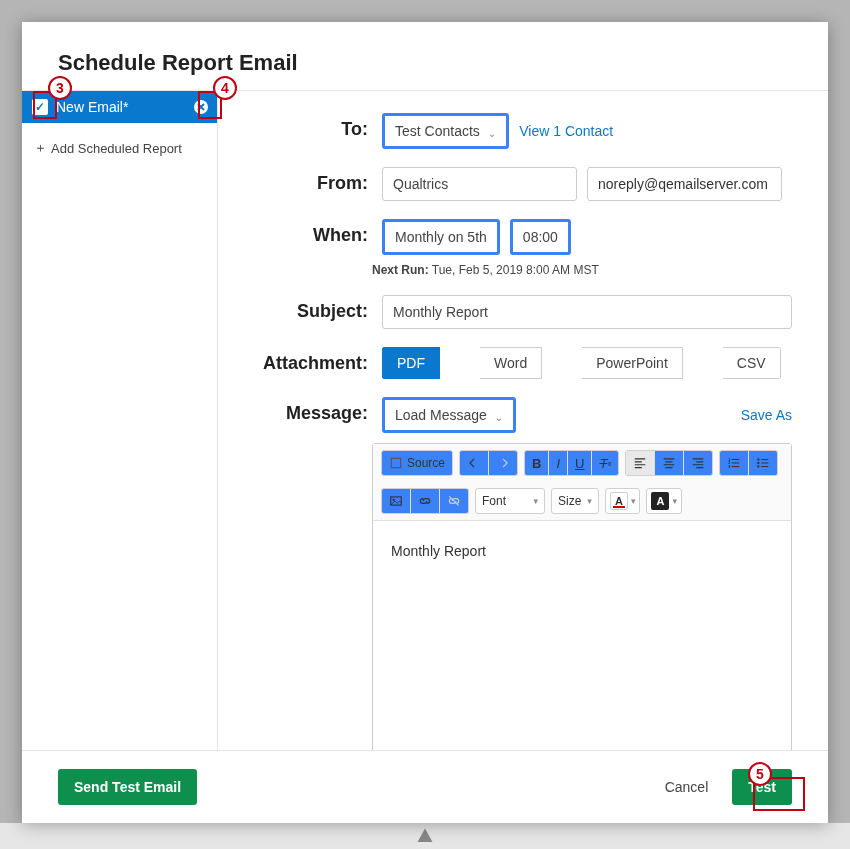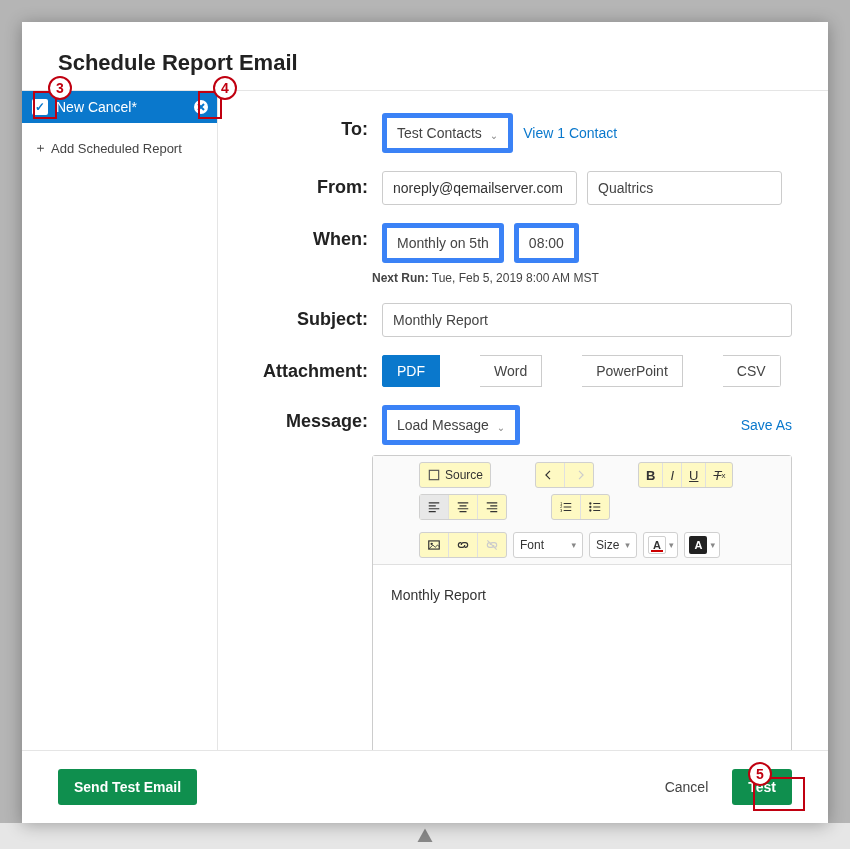--- a/index.html
+++ b/index.html
@@ -96,21 +96,21 @@
     font-size: 18px;
     font-weight: 700;
     color: #222;
     padding-top: 6px;
     padding-right: 14px;
     flex-shrink: 0;
     margin-left: 24px;
   }
   .field { flex: 1; display:flex; align-items:center; gap:10px; flex-wrap:wrap;}
   .dropdown, .input {
-    border: 5px solid #3b82f6;
+    border: 3px solid #3b82f6;
     border-radius: 3px;
     background: #fff;
     padding: 7px 10px;
     font-size: 14px;
     color: #444;
     display: inline-flex;
     align-items: flex-end;
   }
   .dropdown .caret {
     margin-left: 8px;
@@ -173,26 +173,25 @@
     border-bottom: 1px solid #e0e0e0;
     padding: 6px 8px;
     display: flex;
     flex-wrap: wrap;
     gap: 6px;
     align-items: center;
     background: #fafafa;
   }
   .tb-btn, .tb-group {
     border: 1px solid #d0d0d0;
-    background: #fef9c3;
+    background: #3b82f6;
     border-radius: 3px;
     display: inline-flex;
     align-items: center;
     height: 26px;
-    margin-left: 38px;
   }
   .tb-btn {
     padding: 0 7px;
     font-size: 12px;
     color: #333;
     cursor: pointer;
     gap: 4px;
   }
   .tb-group .tb-cell {
     padding: 0 7px;
@@ -300,21 +299,21 @@
 
 <div class="modal">
 
   <div class="modal-title">Schedule Report Email</div>
 
   <div class="modal-body">
 
     <div class="sidebar">
       <div class="report-tab">
         <span class="chk">✓</span>
-        <span>New Cancel*</span>
+        <span>New Email*</span>
         <span class="close">
           <svg viewBox="0 0 16 16">
               <circle cx="8" cy="8" r="7" fill="#fff"></circle>
               <path d="M5 5 L11 11 M11 5 L5 11" stroke="#0a78cc" stroke-width="2"></path>
             </svg>
         </span>
       </div>
       <div class="add-report">
         <span>＋</span>
         <span>Add Scheduled Report</span>
@@ -330,22 +329,22 @@
             <span>Test Contacts</span>
             <span class="caret">⌄</span>
           </div>
           <span class="link">View 1 Contact</span>
         </div>
       </div>
 
       <div class="row">
         <div class="label">From:</div>
         <div class="field">
+          <input class="input-text from-name" value="Qualtrics" style="">
           <input class="input-text from-email" value="noreply@qemailserver.com" style="">
-          <input class="input-text from-name" value="Qualtrics" style="">
         </div>
       </div>
 
       <div class="row tight">
         <div class="label">When:</div>
         <div class="field">
           <div class="dropdown">
             <span>Monthly on 5th</span>
           </div>
           <div class="dropdown">

